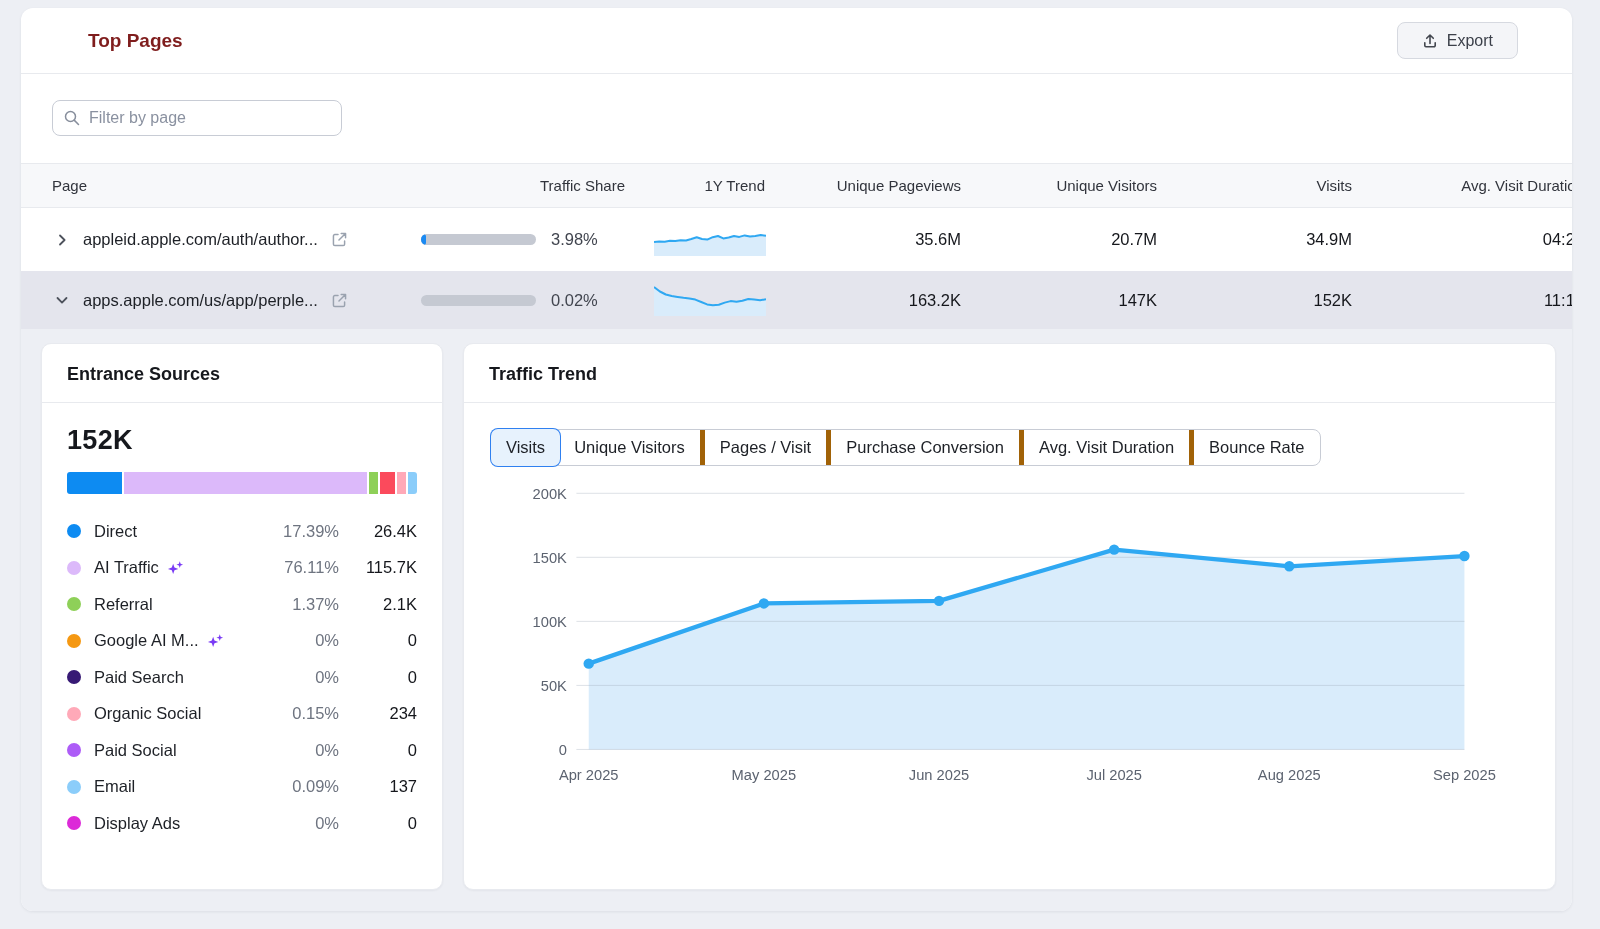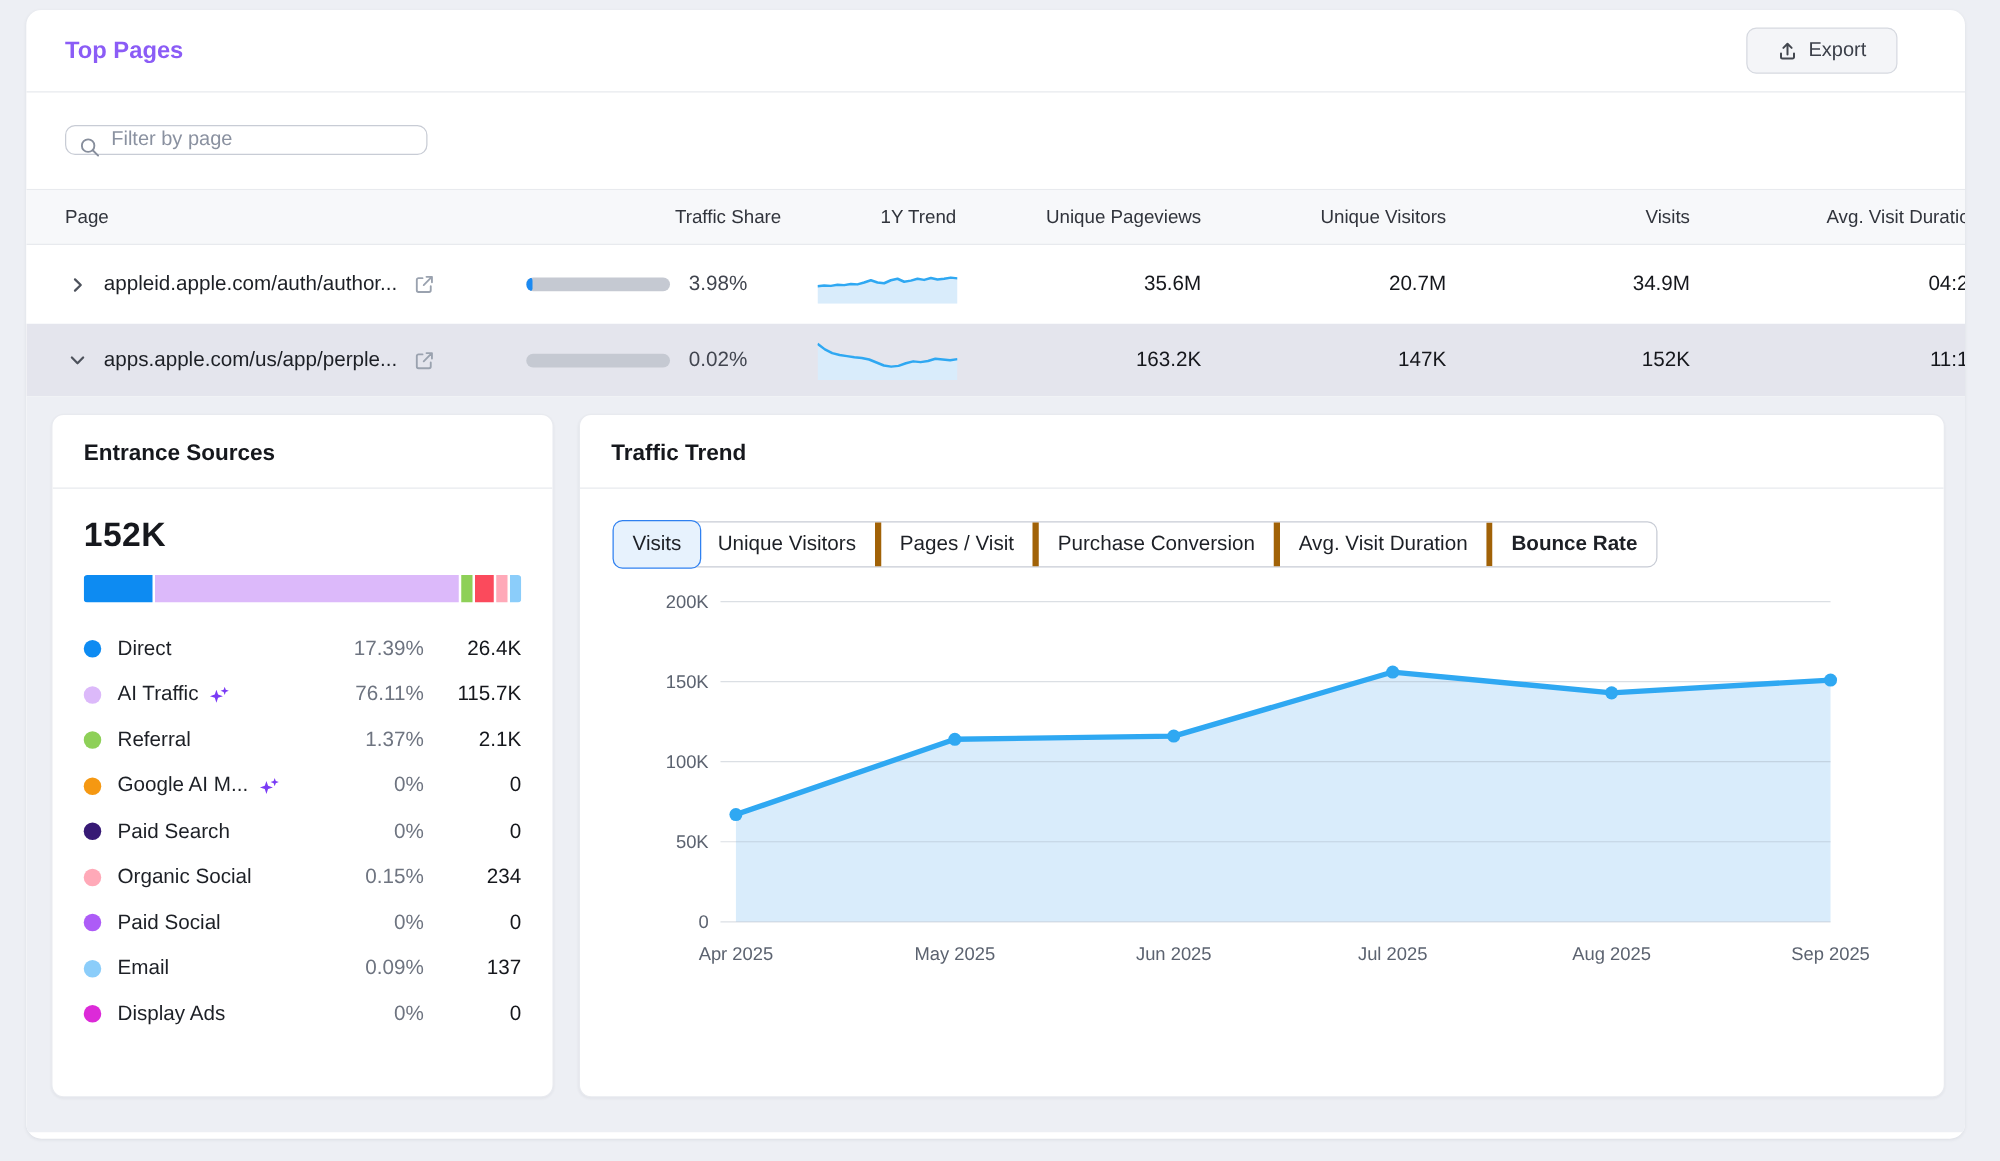--- a/index.html
+++ b/index.html
@@ -13,31 +13,31 @@
   .card {
     position:absolute; left:21px; top:8px; width:1551px; height:903px;
     background:#ffffff; border-radius:12px; overflow:hidden;
     box-shadow:0 1px 3px rgba(30,35,50,0.08);
   }
   
   .card-header {
     height:66px; display:flex; align-items:center; justify-content:space-between;
     padding:0 54px 0 31px; border-bottom:1px solid #e8eaee;
   }
-  .card-title { font-size:19px; font-weight:700; color:#8b5cf6; }
+  .card-title { font-size:19px; font-weight:700; color:#7f1d1d;margin-left:36px; }
   .export-btn {
     display:flex; align-items:center; gap:9px; height:37px; padding:0 24px;
     background:#f4f5f8; border:1px solid #d6d9e0; border-radius:8px;
     font-size:16px; color:#3c404a; font-weight:400; cursor:pointer;
     font-family:"Liberation Sans", sans-serif;
   }
   
   .filter-row { padding:26px 31px 27px 31px; }
   .filter-input-wrap {
-    position:relative; width:290px; height:24px;
+    position:relative; width:290px; height:36px;
   }
   .filter-input-wrap svg { position:absolute; left:11px; top:9px; }
   .filter-input {
     width:100%; height:100%; border:1px solid #c8ccd5; border-radius:8px;
     padding:0 12px 0 36px; font-size:16px; color:#16181d; outline:none;
     font-family:"Liberation Sans", sans-serif; background:#fff;
   }
   .filter-input::placeholder { color:#8a91a0; }
   
   .tablewrap { overflow:hidden; }
@@ -92,21 +92,21 @@
   .legend-pct { margin-left:auto; color:#6e7480; width:80px; text-align:right; }
   .legend-val { color:#15171c; width:78px; text-align:right; }
   
   .trend-body { padding:26px 27px 0 27px; }
   .tabs { display:inline-flex; border:1px solid #c8ccd5; border-radius:8px; background:#fff; }
   .tab {
     padding:8px 15px; font-size:16.5px; color:#1d2026; cursor:pointer; position:relative;
     border-left:5px solid #a16207; white-space:nowrap;
   }
   .tab:first-child { border-left:none; border-radius:7px 0 0 7px; }
-  .tab:last-child { border-radius:0 7px 7px 0;font-weight:bold; }
+  .tab:last-child { border-radius:0 7px 7px 0; }
   .tab.selected {
     background:#e7f2fd; border-radius:7px; margin:-1px; z-index:2;
     box-shadow:0 0 0 1px #2f80f0; border-left:none; padding:9px 15px;
   }
   .tab.selected + .tab { border-left:none; }
   .chart-wrap { margin-top:14px; }
   .chart-wrap svg { display:block; width:100%; }
 </style>
 </head>
 <body>

